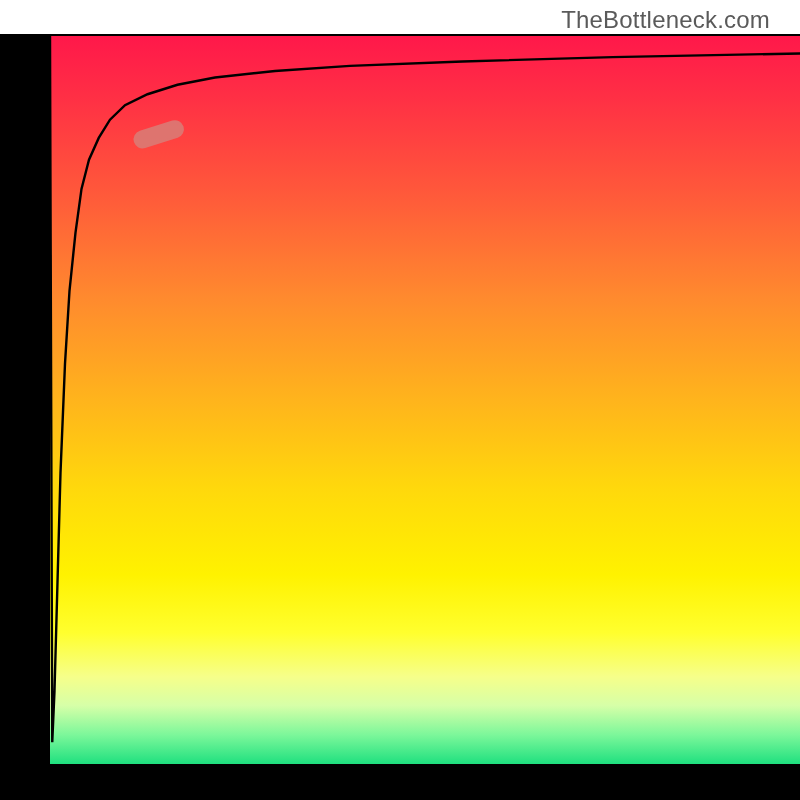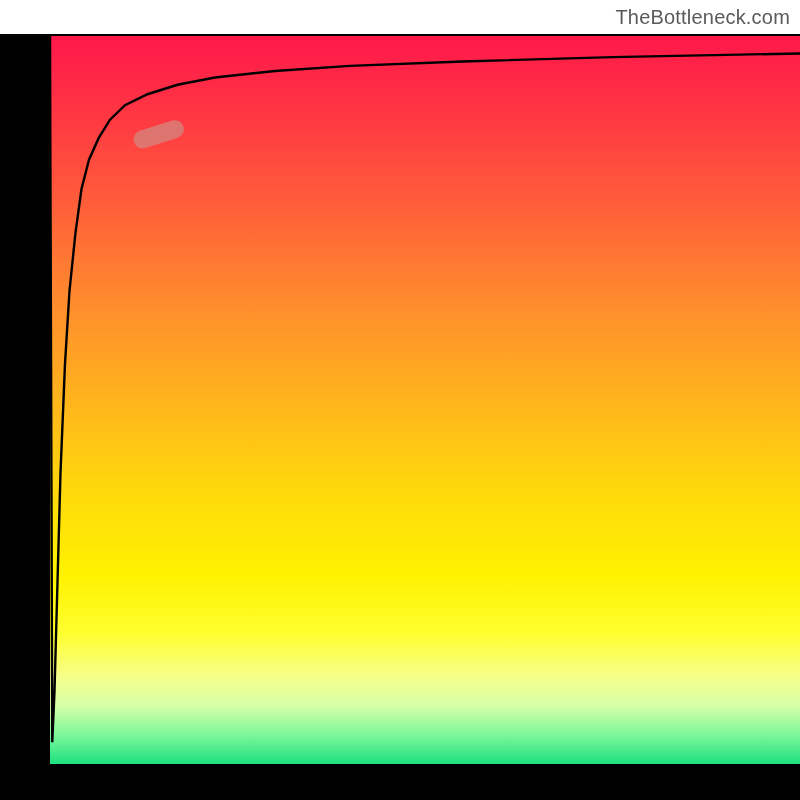--- a/index.html
+++ b/index.html
@@ -5,23 +5,23 @@
   * { margin: 0; padding: 0; box-sizing: border-box; }
   html, body { width: 800px; height: 800px; overflow: hidden; background: #fff; }
   .container {
     position: relative;
     width: 800px;
     height: 800px;
   }
   .watermark {
     position: absolute;
     top: 6px;
-    right: 10px;
+    right: 30px;
     font-family: Arial, Helvetica, sans-serif;
-    font-size: 20px;
+    font-size: 24px;
     color: #5a5a5a;
     font-weight: 500;
     letter-spacing: 0.2px;
     z-index: 10;
   }
   .frame-top {
     position: absolute;
     left: 0; top: 34px;
     width: 800px; height: 2px;
     background: #000;

